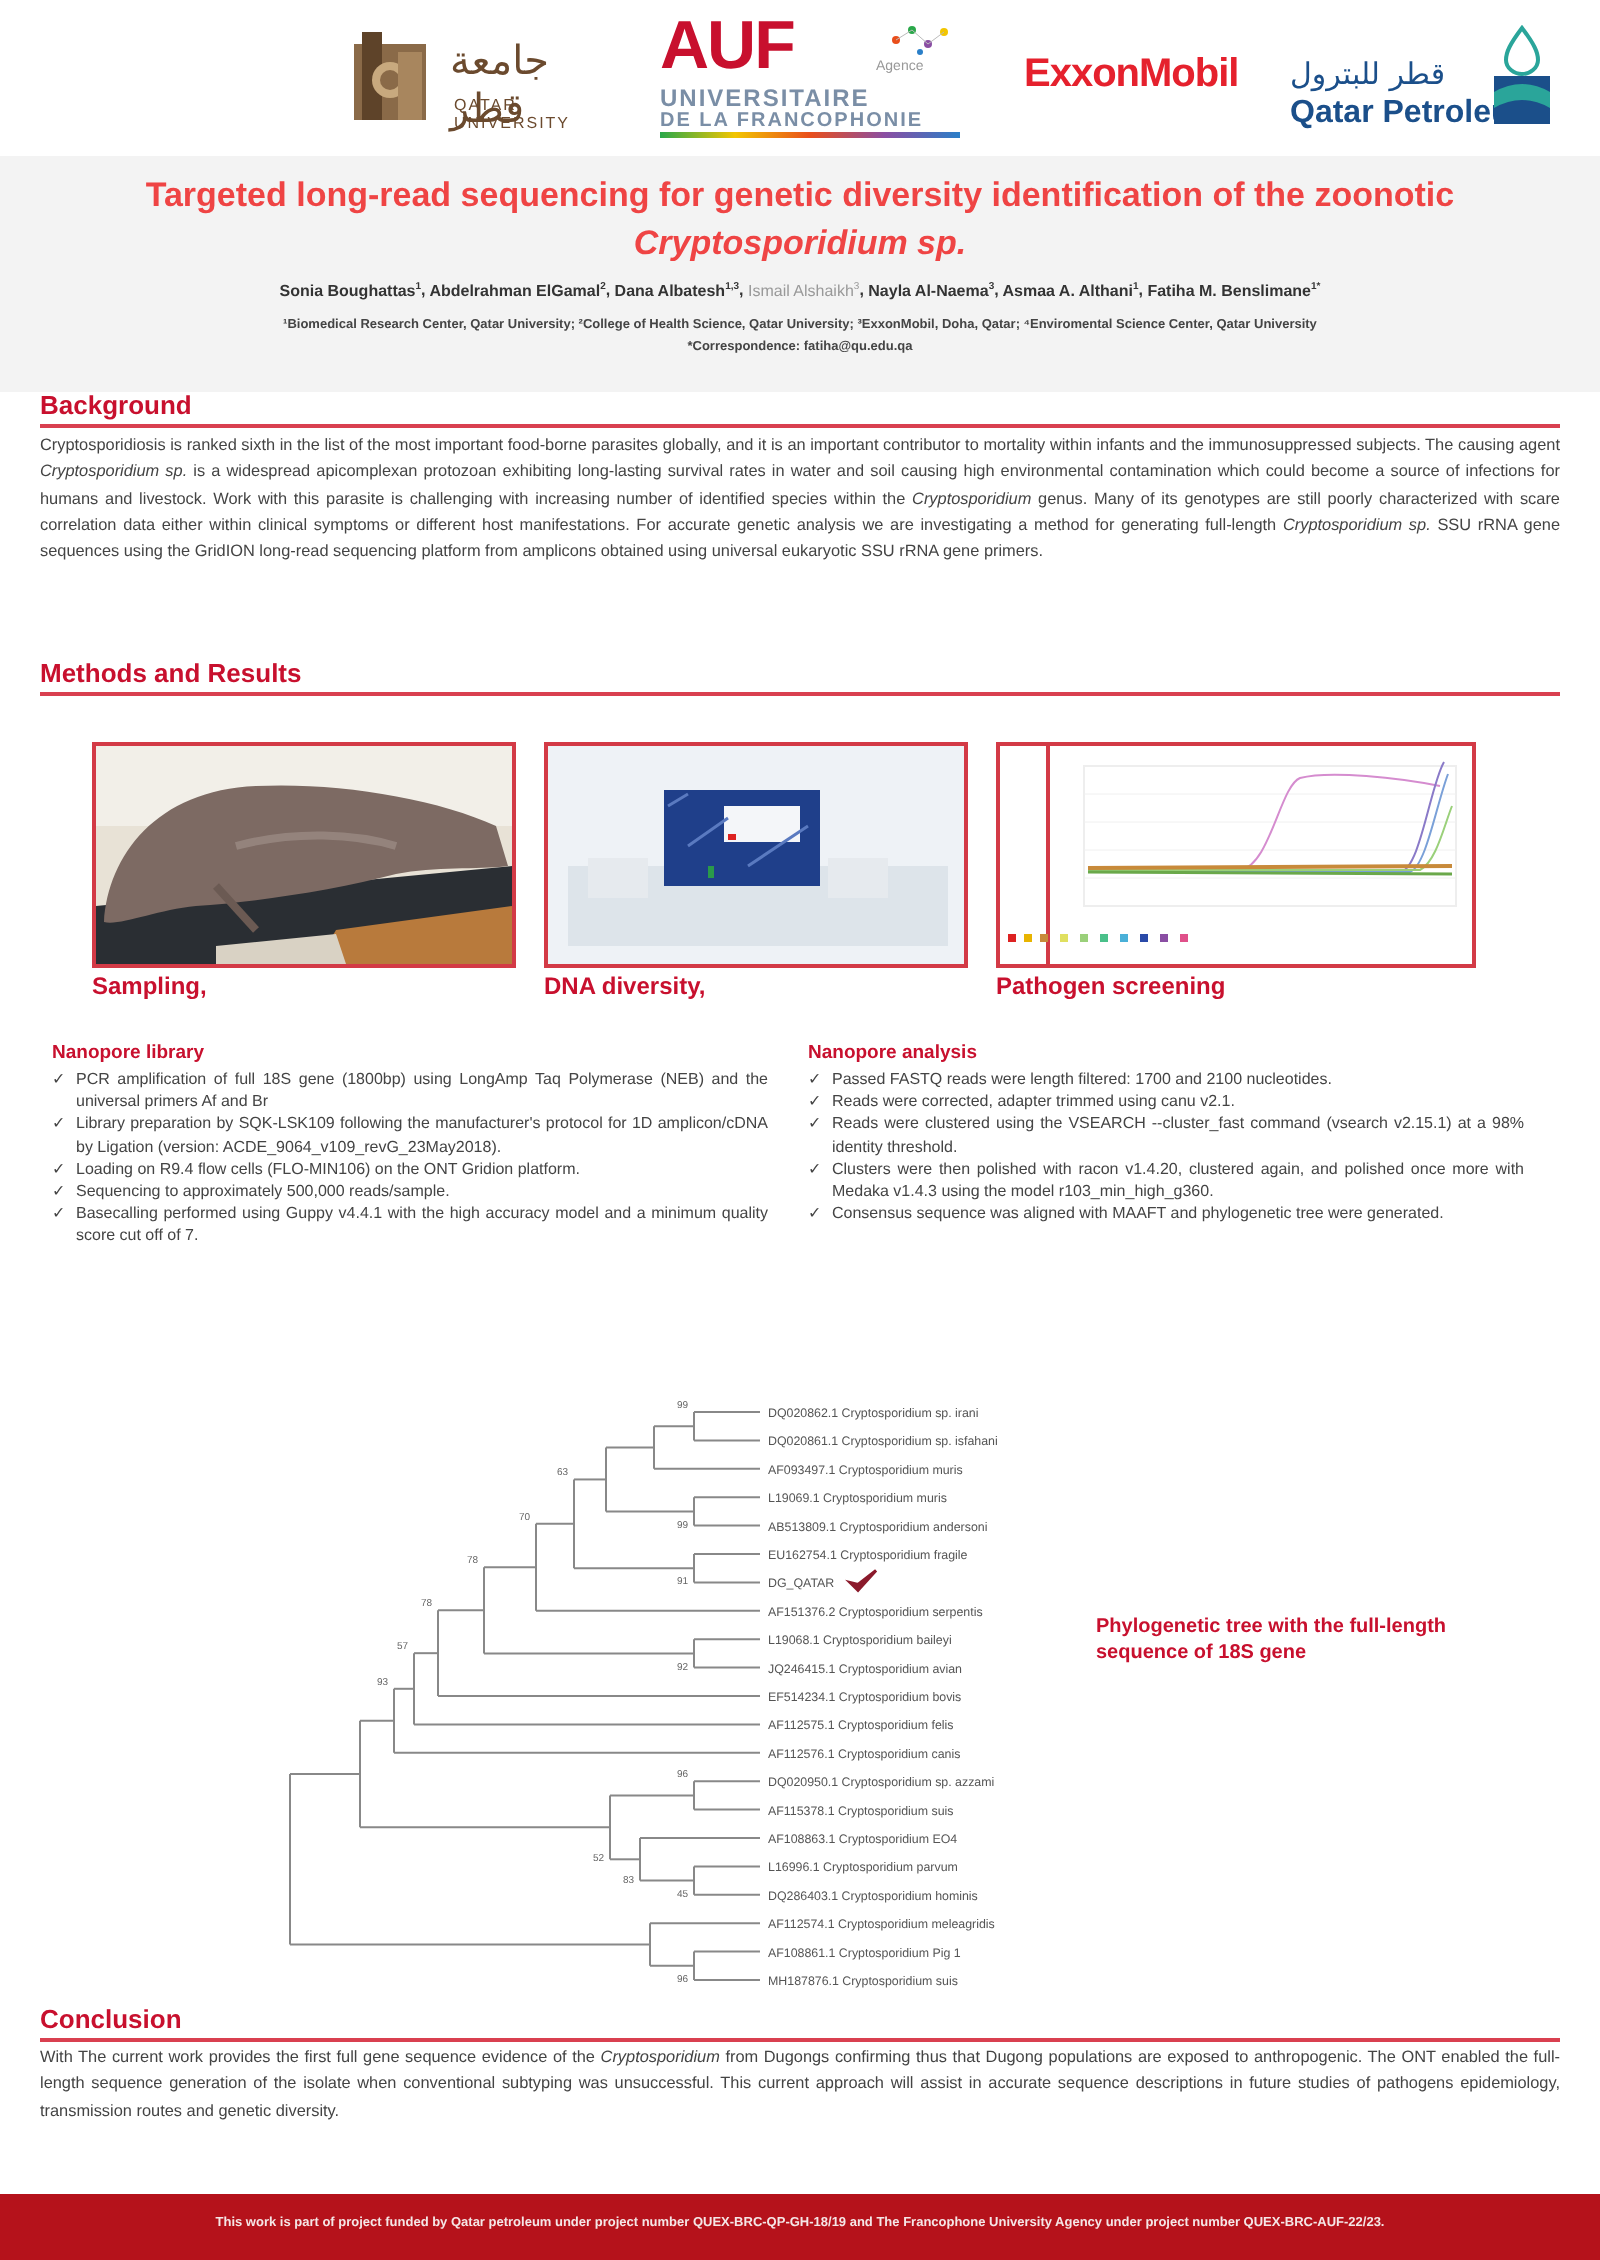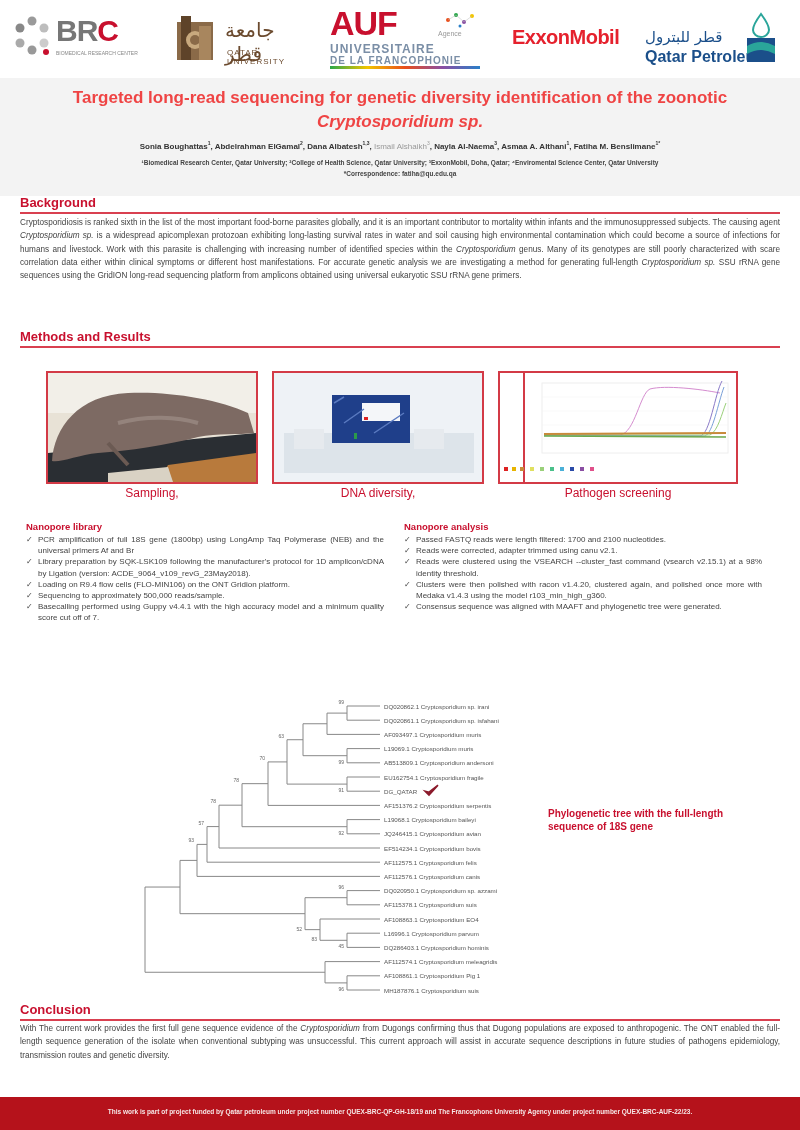--- a/index.html
+++ b/index.html
@@ -40,53 +40,40 @@
   .affil { left:20px; top:157px; width:760px; text-align:center; font-size:6.5px; font-weight:bold; color:#444; line-height:11px; }
 
   
   .sec-h { font-size:13px; font-weight:bold; color:#c8102e; }
   .sec-rule { height:2px; background:#d94050; }
   .para { font-size:8.2px; line-height:13.3px; color:#444; text-align:justify; }
   .para i { font-style:italic; }
 
   
   .img-frame { border:2px solid #d33a46; box-sizing:border-box; overflow:hidden; background:#fff; }
-  .cap { font-size:12px; font-weight:normal; color:#c8102e; text-align:center; }
+  .cap { font-size:12px; font-weight:bold; color:#c8102e; }
 
   
   .sub-h { font-size:9.5px; font-weight:bold; color:#c8102e; }
   ul.checks { list-style:none; margin:0; padding:0; }
   ul.checks li { position:relative; padding-left:12px; font-size:8px; line-height:11.2px; color:#444; text-align:justify; margin-bottom:0; }
   ul.checks li .ck { position:absolute; left:0; top:0; color:#444; font-size:8px; }
 
   
   .tree-svg text { font-family:"Liberation Sans", sans-serif; }
   .tree-caption { left:548px; top:807px; width:190px; font-size:10px; font-weight:bold; color:#c8102e; line-height:13px; text-align:left; }
 
   
   .footer { left:0; top:1097px; width:800px; height:33px; background:#b5121b; }
   .footer-text { left:0; top:1108px; width:800px; text-align:center; font-size:6.5px; color:#f5e6e6; font-weight:bold; }
 </style>
 </head>
 <body>
 
 <div class="abs logo-bar">
-  <div class="logo brc">
-    <svg class="brc-dots" viewBox="0 0 40 40">
-      <circle cx="20" cy="5" r="4.5" fill="#9a9a9a"></circle>
-      <circle cx="32" cy="12" r="4.5" fill="#bdbdbd"></circle>
-      <circle cx="8" cy="12" r="4.5" fill="#888"></circle>
-      <circle cx="8" cy="27" r="4.5" fill="#aaa"></circle>
-      <circle cx="20" cy="34" r="4.5" fill="#999"></circle>
-      <circle cx="32" cy="27" r="4.5" fill="#ccc"></circle>
-      <circle cx="34" cy="36" r="3" fill="#c8102e"></circle>
-    </svg>
-    <div class="brc-text">BR<span class="c">C</span></div>
-    <div class="brc-sub">BIOMEDICAL RESEARCH CENTER</div>
-  </div>
 
   <div class="logo qu">
     <svg class="qu-emblem" viewBox="0 0 40 48">
       <rect x="2" y="8" width="36" height="38" fill="#8a6a48"></rect>
       <rect x="6" y="2" width="10" height="44" fill="#5e4329"></rect>
       <circle cx="20" cy="26" r="9" fill="#c8a97e"></circle>
       <circle cx="20" cy="26" r="5" fill="#8a6a48"></circle>
       <rect x="24" y="12" width="12" height="34" fill="#a8865e"></rect>
     </svg>
     <div class="qu-ar">جامعة قطر</div>

